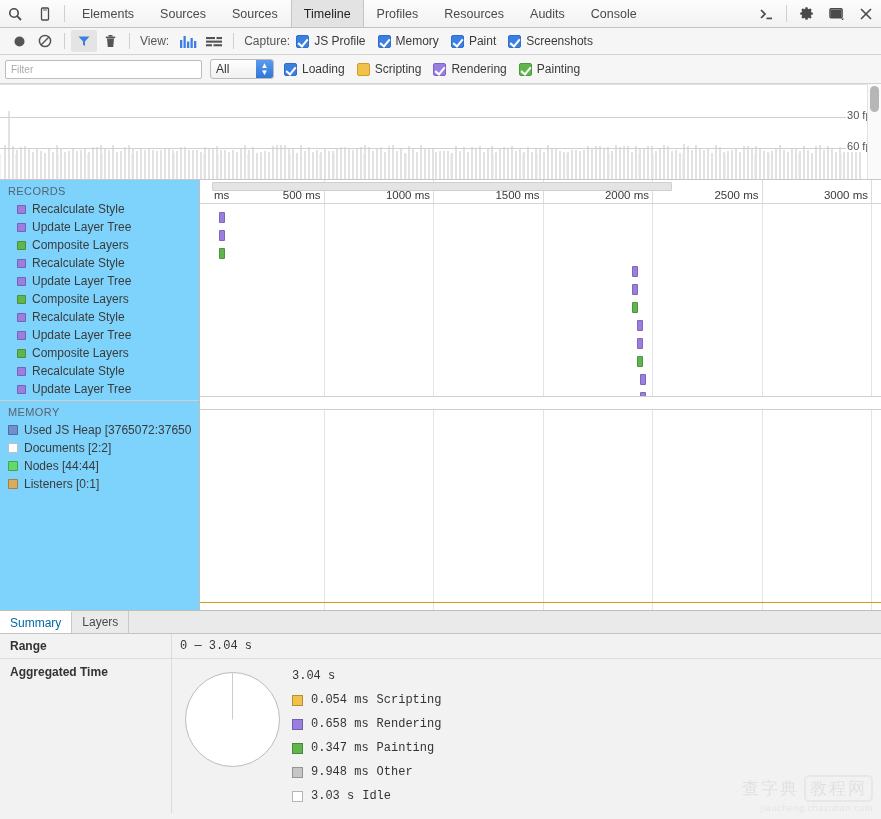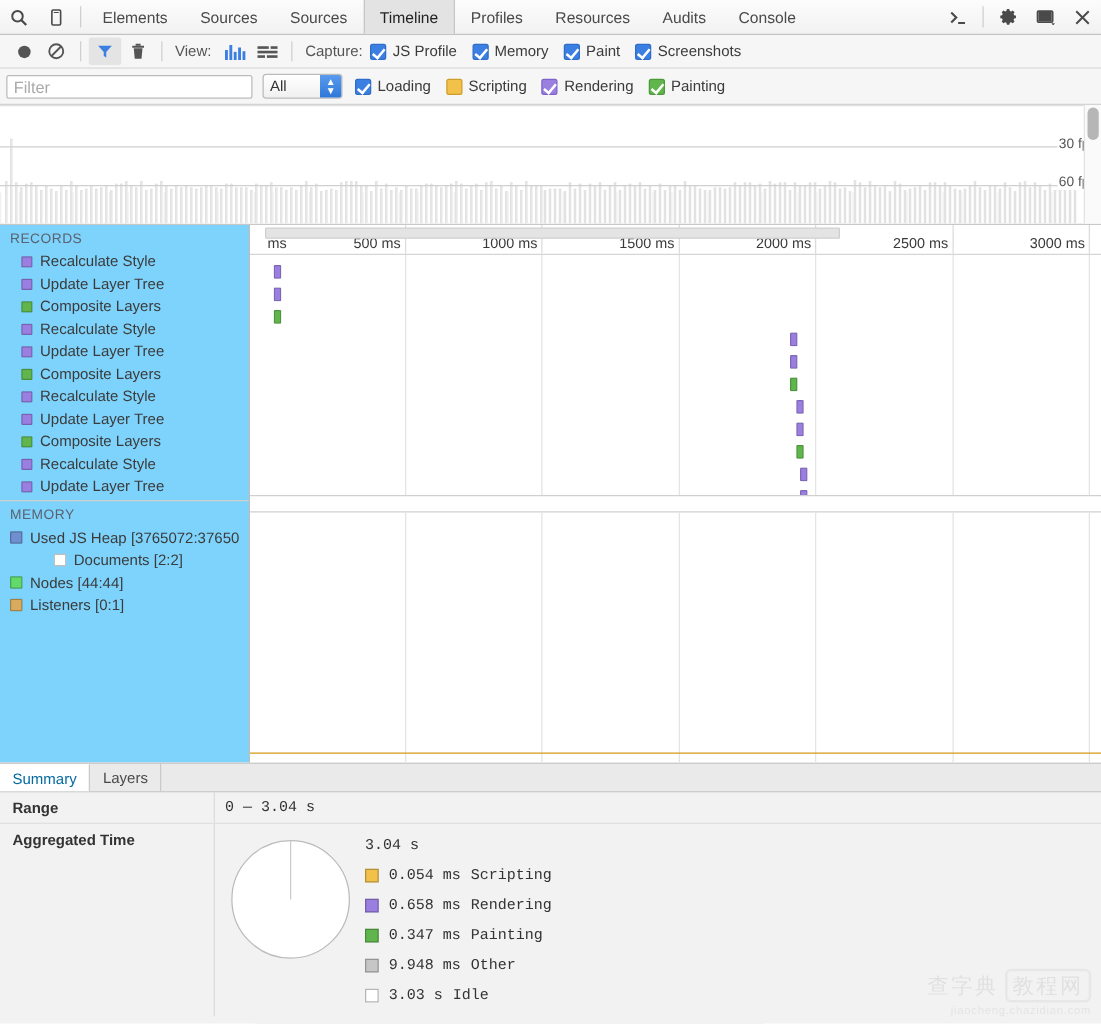--- a/index.html
+++ b/index.html
@@ -69,21 +69,21 @@
 
   
   .filterbar {
     height: 29px; flex: 0 0 29px;
     display: flex; align-items: center;
     background: #f6f6f6;
     border-bottom: 1px solid #d4d4d4;
     padding-left: 5px;
   }
   .filter-input {
-    width: 197px; height: 19px; font-size: 13px;
+    width: 197px; height: 19px; font-size: 10px;
     border: 1px solid #bcbcbc; border-radius: 2px; background: #fff;
     padding: 0 5px; color: #333; outline: none;
     font-family: "Liberation Sans", sans-serif;
   }
   .filter-input::placeholder { color: #a9a9a9; }
   .selwrap { position: relative; margin-left: 8px; margin-right: 10px; }
   .sel {
     width: 64px; height: 20px; border: 1px solid #bbb; border-radius: 3px;
     background: linear-gradient(#fff,#f0f0f0);
     font-size: 12px; padding: 0 20px 0 5px; color: #333;
@@ -735,21 +735,21 @@
             <span>Update Layer Tree</span>
           </div>
         </div>
       <div class="mem-divider"></div>
       <div class="sec-title">MEMORY</div>
       <div id="memlist">
           <div class="rec-row" style="padding-left: 8px;">
             <span class="swatch" style="width: 10px; height: 10px; flex: 0 0 10px; background: rgb(111, 143, 208); border: 1px solid rgba(0, 0, 0, 0.25);"></span>
             <span style="white-space: nowrap;">Used JS Heap [3765072:37650</span>
           </div>
-          <div class="rec-row" style="padding-left: 8px; margin-left: 35px;">
+          <div class="rec-row" style="padding-left: 8px;">
             <span class="swatch" style="width: 10px; height: 10px; flex: 0 0 10px; background: rgb(255, 255, 255); border: 1px solid rgb(192, 192, 192);"></span>
             <span style="white-space: nowrap;">Documents [2:2]</span>
           </div>
           <div class="rec-row" style="padding-left: 8px;">
             <span class="swatch" style="width: 10px; height: 10px; flex: 0 0 10px; background: rgb(98, 217, 107); border: 1px solid rgba(0, 0, 0, 0.25);"></span>
             <span style="white-space: nowrap;">Nodes [44:44]</span>
           </div>
           <div class="rec-row" style="padding-left: 8px;">
             <span class="swatch" style="width: 10px; height: 10px; flex: 0 0 10px; background: rgb(217, 171, 94); border: 1px solid rgba(0, 0, 0, 0.25);"></span>
             <span style="white-space: nowrap;">Listeners [0:1]</span>

